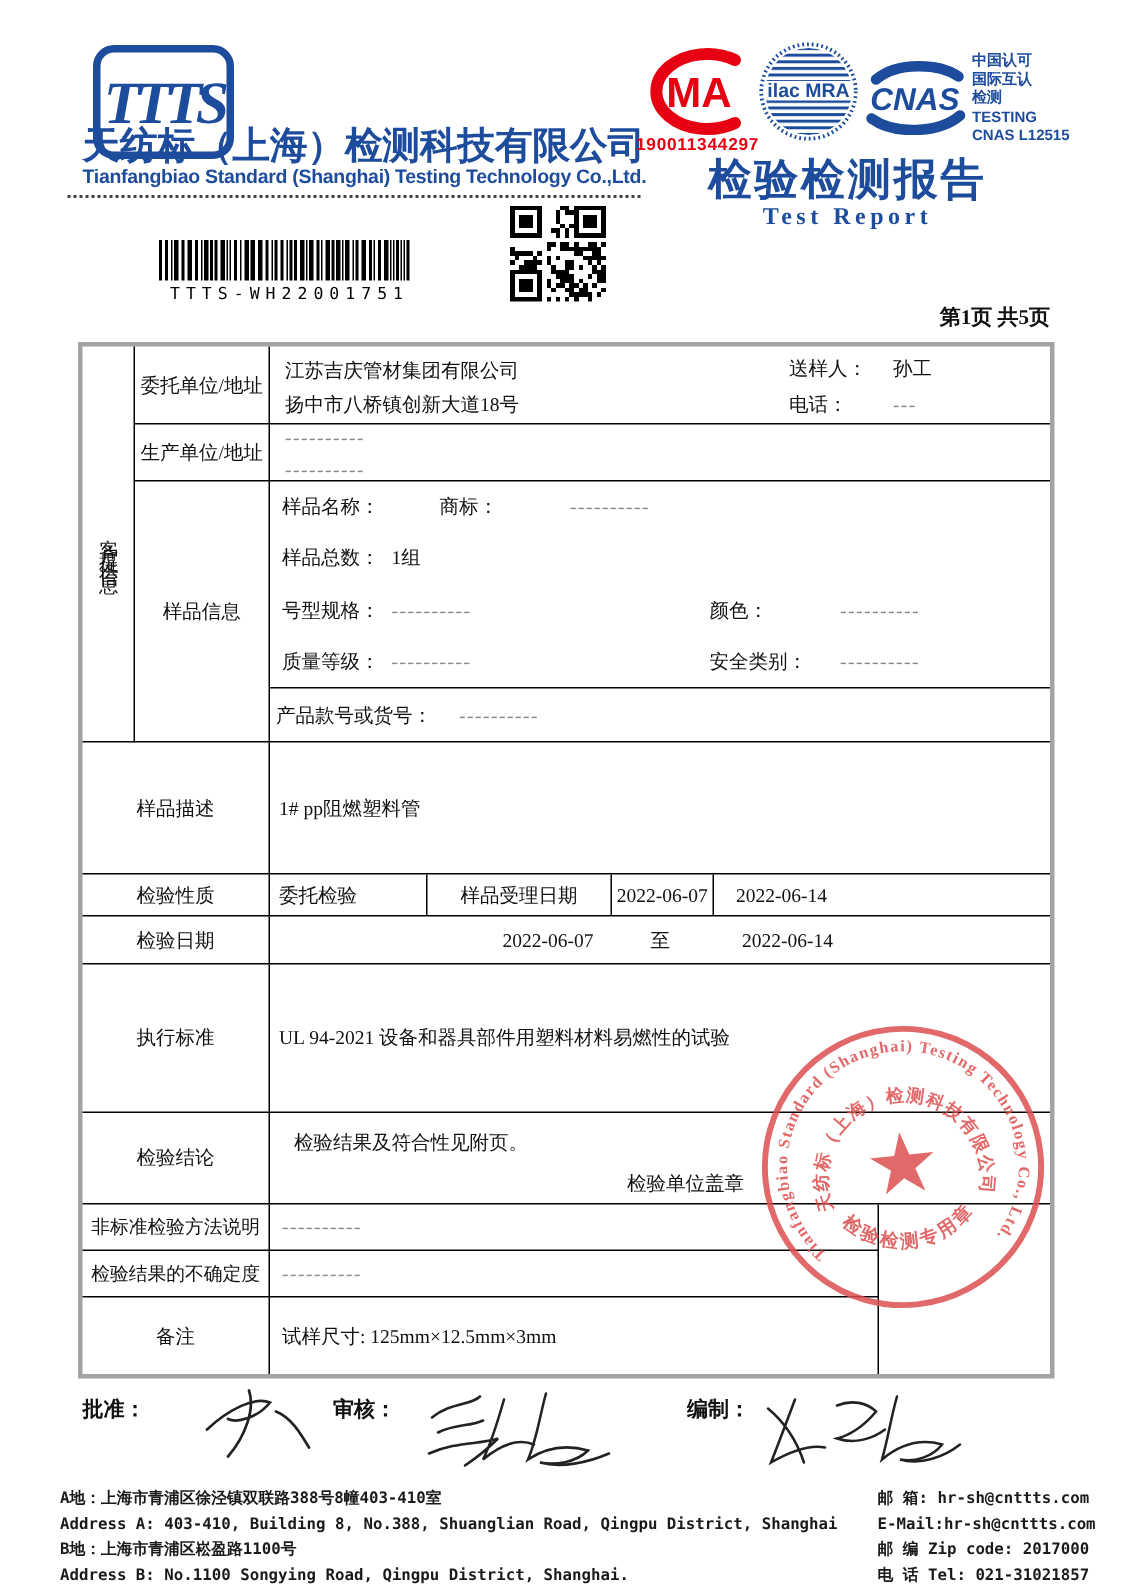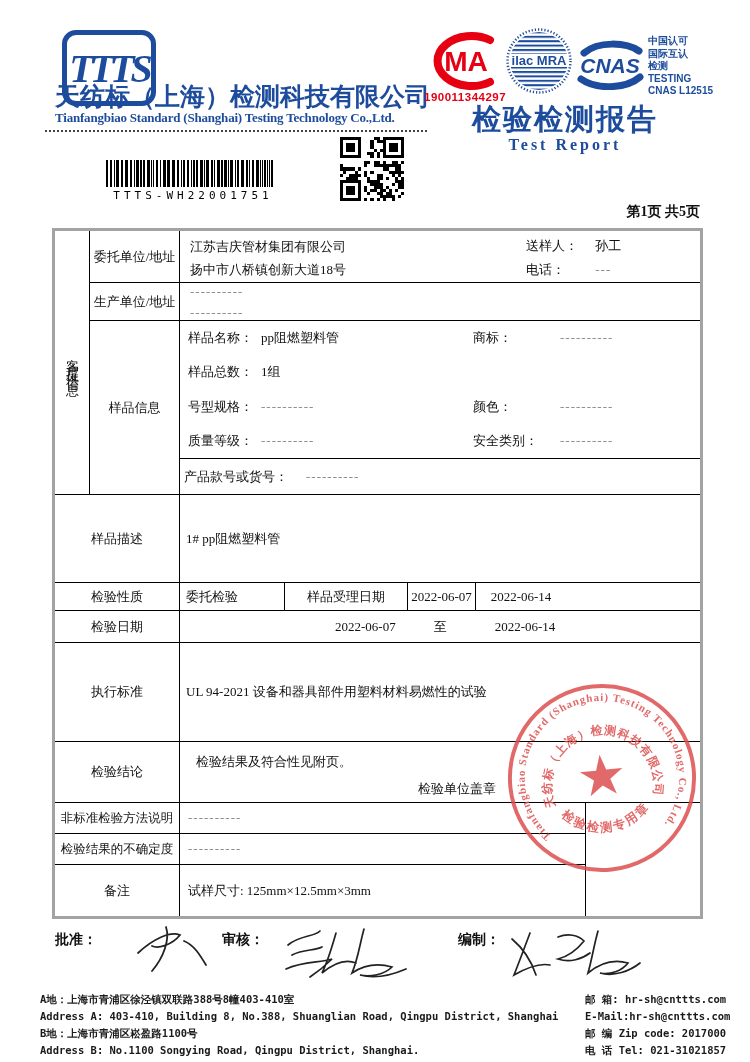--- a/index.html
+++ b/index.html
@@ -7,21 +7,21 @@
         font-family:"Liberation Serif","DejaVu Serif",serif;color:#111;}
   .abs{position:absolute;}
   
   .ttts-box{left:62px;top:30px;width:84px;height:66px;border:5px solid #1d4c9c;border-radius:14px;
             display:flex;align-items:center;justify-content:center;}
   .ttts-box span{font-family:"Liberation Serif",serif;font-style:italic;font-weight:bold;
                  font-size:40px;color:#1d4c9c;letter-spacing:-4px;}
   .company-cn{left:55px;top:80px;width:365px;font-size:25px;font-weight:900;color:#1d4c9c;
               font-family:"Liberation Serif",serif;white-space:nowrap;}
   .company-en{left:55px;top:110px;width:372px;font-size:13px;font-weight:bold;color:#1d4c9c;
-              font-family:Liberation Serif, serif;white-space:nowrap;letter-spacing:-0.2px;}
+              font-family:Liberation Sans, sans-serif;white-space:nowrap;letter-spacing:-0.2px;}
   .dotline{left:45px;top:130px;width:382px;border-top:2px dotted #444;height:0;}
   .barcode{left:106px;top:160px;width:170px;height:27px;}
   .barcode i{display:inline-block;height:100%;background:#000;vertical-align:top;}
   .barcode-text{left:104px;top:189px;width:178px;text-align:center;font-family:"DejaVu Sans Mono","Liberation Mono",monospace;
                 font-size:11px;letter-spacing:4px;color:#000;white-space:nowrap;}
   .qr{left:340px;top:137px;width:64px;height:64px;}
   .cma{left:426px;top:31px;}
   .cma-number{left:424px;top:91px;width:86px;font-size:11.5px;font-weight:bold;color:#e60012;
               font-family:"Liberation Sans",sans-serif;letter-spacing:0.5px;}
   .ilac{left:506px;top:27px;}
@@ -397,21 +397,20 @@
       <div class="lines">
         <div class="dash">----------</div>
         <div class="dash">----------</div>
       </div>
     </div>
 
     <div class="cell lab" style="grid-column:2;grid-row:3;">样品信息</div>
     <div class="cell no-br c-sampleinfo">
       <div class="si-row">
         <span class="si-k">样品名称：</span>
-        <span class="si-v">pp阻燃塑料管</span>
         <span class="si-k2">商标：</span>
         <span class="si-v2 dash">----------</span>
       </div>
       <div class="si-row">
         <span class="si-k">样品总数：</span>
         <span class="si-v">1组</span>
       </div>
       <div class="si-row">
         <span class="si-k">号型规格：</span>
         <span class="si-v dash">----------</span>

